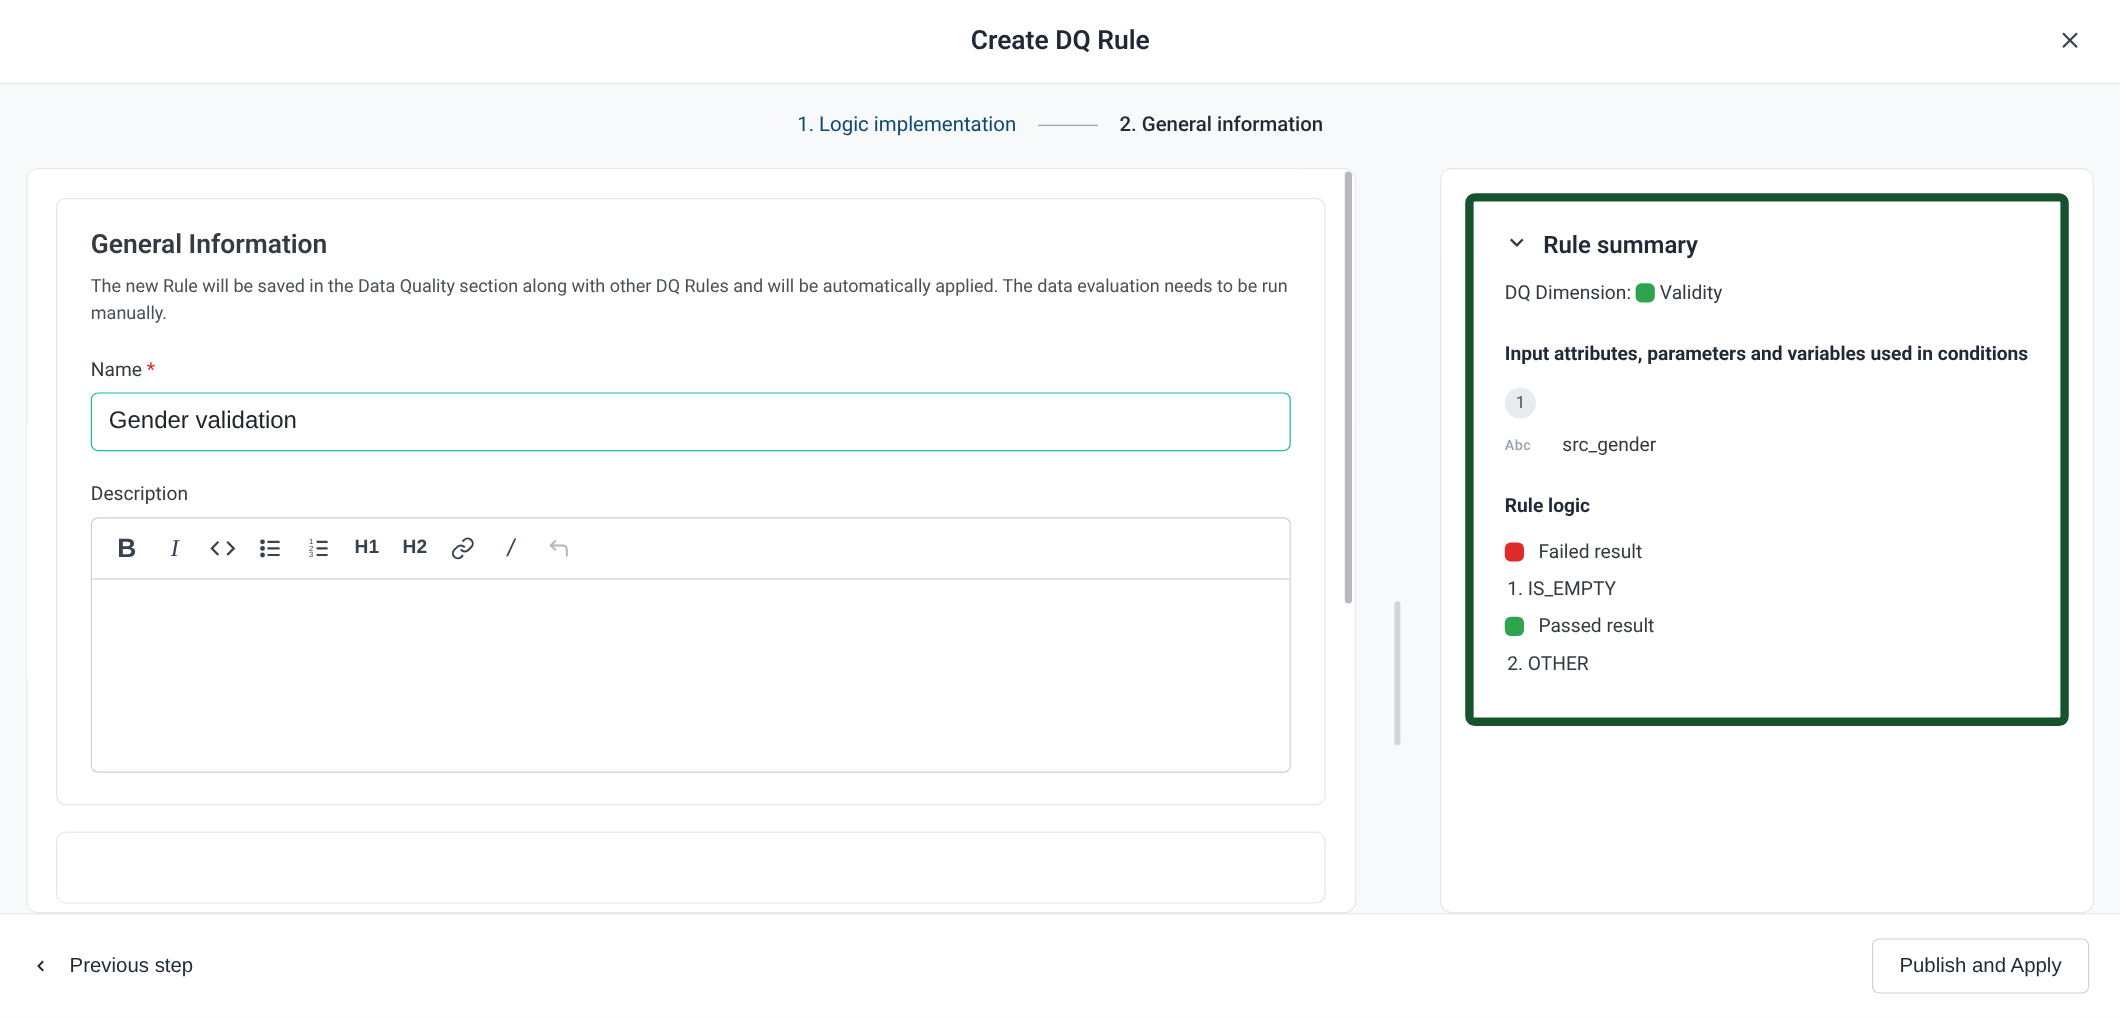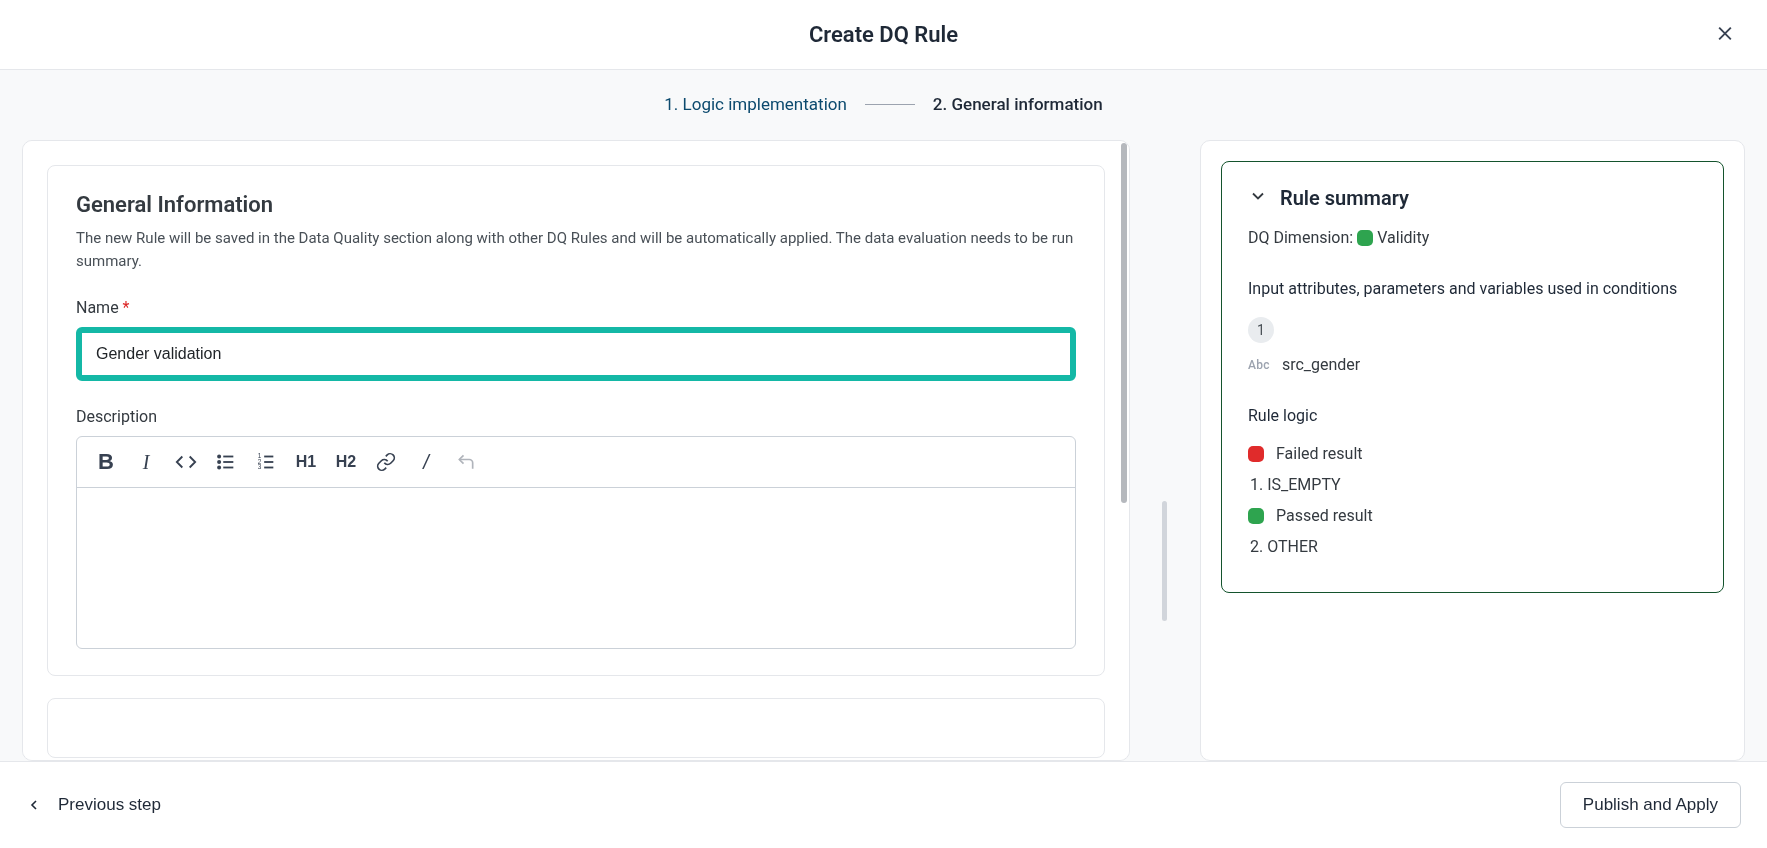--- a/index.html
+++ b/index.html
@@ -104,24 +104,24 @@
   }
   .field-label {
     font-size: 16px;
     color: #343a40;
     margin-bottom: 10px;
     display: block;
   }
   .req { color: #dc2626; }
   .text-input {
     width: 100%;
-    border: 6px solid #14b8a6;
+    border: 1px solid #14b8a6;
     border-radius: 6px;
     padding: 12px 14px;
-    font-size: 16px;
+    font-size: 20px;
     color: #212529;
     margin-bottom: 26px;
   }
   .editor-wrap {
     border: 1px solid #cbd1d8;
     border-radius: 6px;
   }
   .editor-toolbar {
     display: flex;
     align-items: center;
@@ -142,21 +142,21 @@
     font-size: 18px;
   }
   .tool-btn.h { font-weight: 600; font-size: 16px; }
   .tool-btn.disabled { color: #b0b4bb; cursor: default; }
   .editor-body {
     min-height: 160px;
     padding: 14px;
     outline: none;
   }
   .side-card {
-    border: 1px solid #14532d;
+    border: 7px solid #14532d;
     border-radius: 8px;
     margin: 20px;
     padding: 24px 26px;
   }
   .summary-head {
     display: flex;
     align-items: center;
     gap: 12px;
     margin-bottom: 18px;
   }
@@ -173,40 +173,40 @@
   .dot {
     width: 16px;
     height: 16px;
     border-radius: 5px;
     display: inline-block;
   }
   .dot.green { background: #2ea44f; }
   .dot.red { background: #e02b2b; }
   .sub-h {
     font-size: 16px;
-    font-weight: 400;
+    font-weight: 700;
     color: #1f2937;
     line-height: 1.5;
     margin-bottom: 16px;
   }
   .count-badge {
     width: 26px; height: 26px;
     border-radius: 50%;
     background: #e9ecef;
     color: #495057;
     font-size: 14px;
     display: inline-flex;
     align-items: center;
     justify-content: center;
     margin-bottom: 12px;
   }
   .attr-row {
     display: flex;
     align-items: center;
-    gap: 12px;
+    gap: 26px;
     font-size: 16px;
     color: #343a40;
     margin-bottom: 30px;
   }
   .abc { font-size: 12px; color: #9ca3af; font-weight: 500; letter-spacing: 0.3px; }
   .logic-row {
     display: flex;
     align-items: center;
     gap: 12px;
     font-size: 16px;
@@ -275,21 +275,21 @@
   <span class="step-line"></span>
   <span class="step active">2. General information</span>
 </div>
 
 <div class="content">
   <div class="main-col">
     <div class="scroll-ind"></div>
 
     <div class="card">
       <h2 class="card-title">General Information</h2>
-      <p class="card-desc">The new Rule will be saved in the Data Quality section along with other DQ Rules and will be automatically applied. The data evaluation needs to be run summary.</p>
+      <p class="card-desc">The new Rule will be saved in the Data Quality section along with other DQ Rules and will be automatically applied. The data evaluation needs to be run manually.</p>
 
       <label class="field-label">
         <span>Name</span> <span class="req">*</span>
       </label>
       <input class="text-input" type="text" value="Gender validation" style="">
 
       <label class="field-label">Description</label>
       <div class="editor-wrap">
         <div class="editor-toolbar">
           <button class="tool-btn" style="font-weight:800;font-size:22px;">

